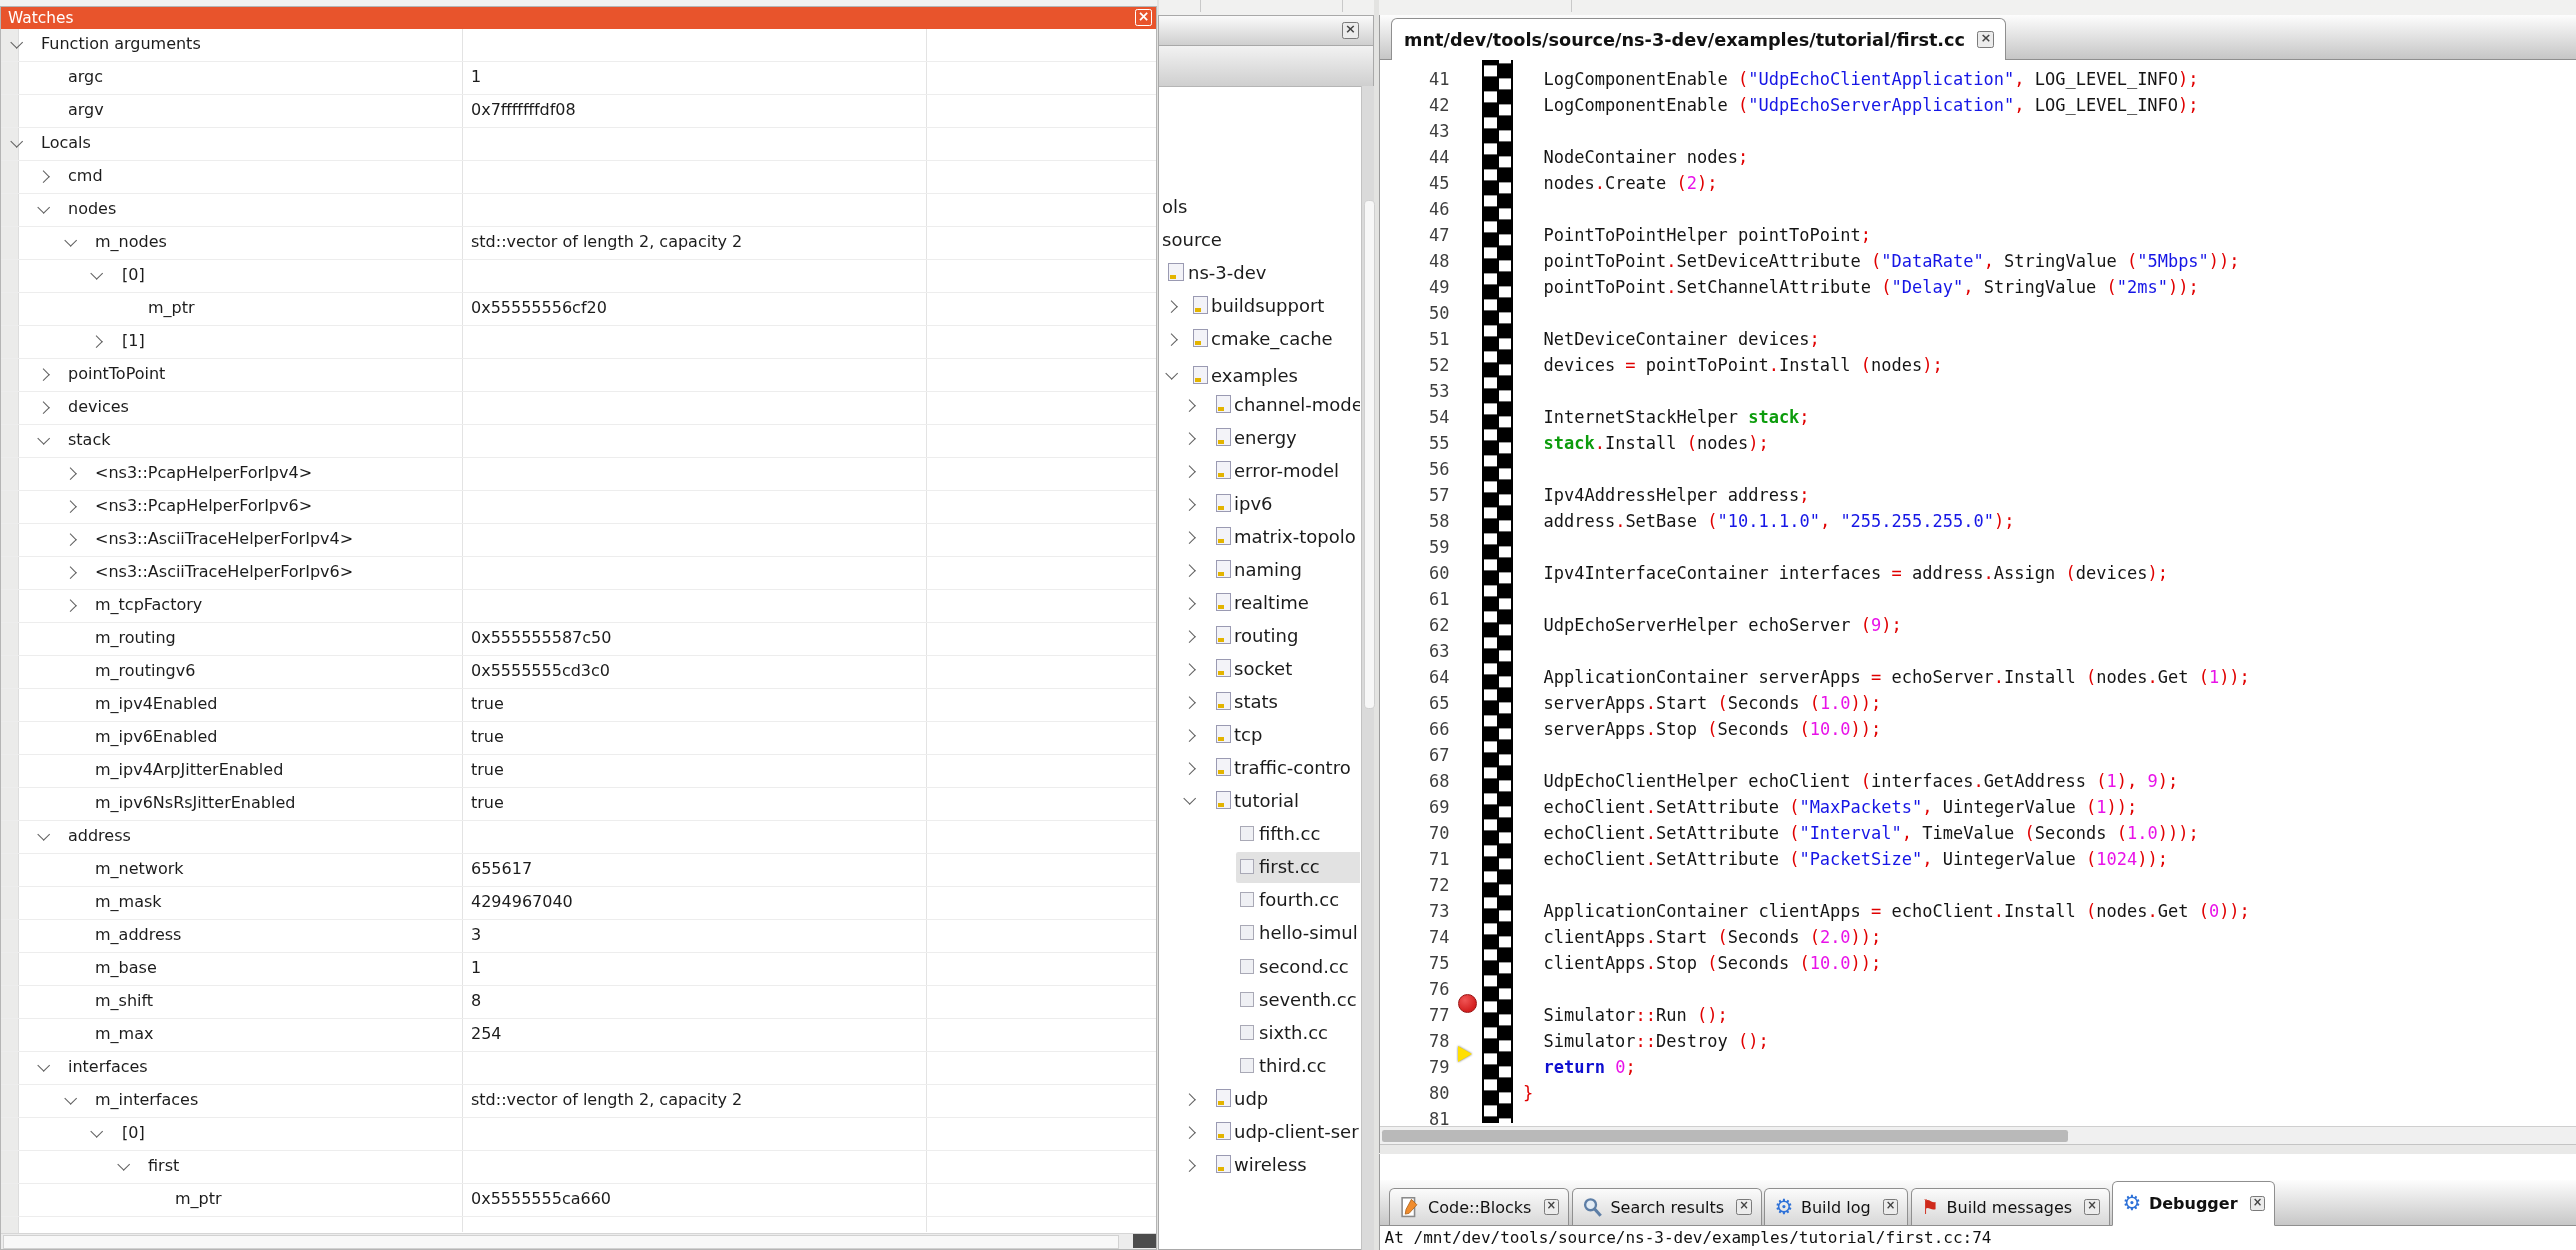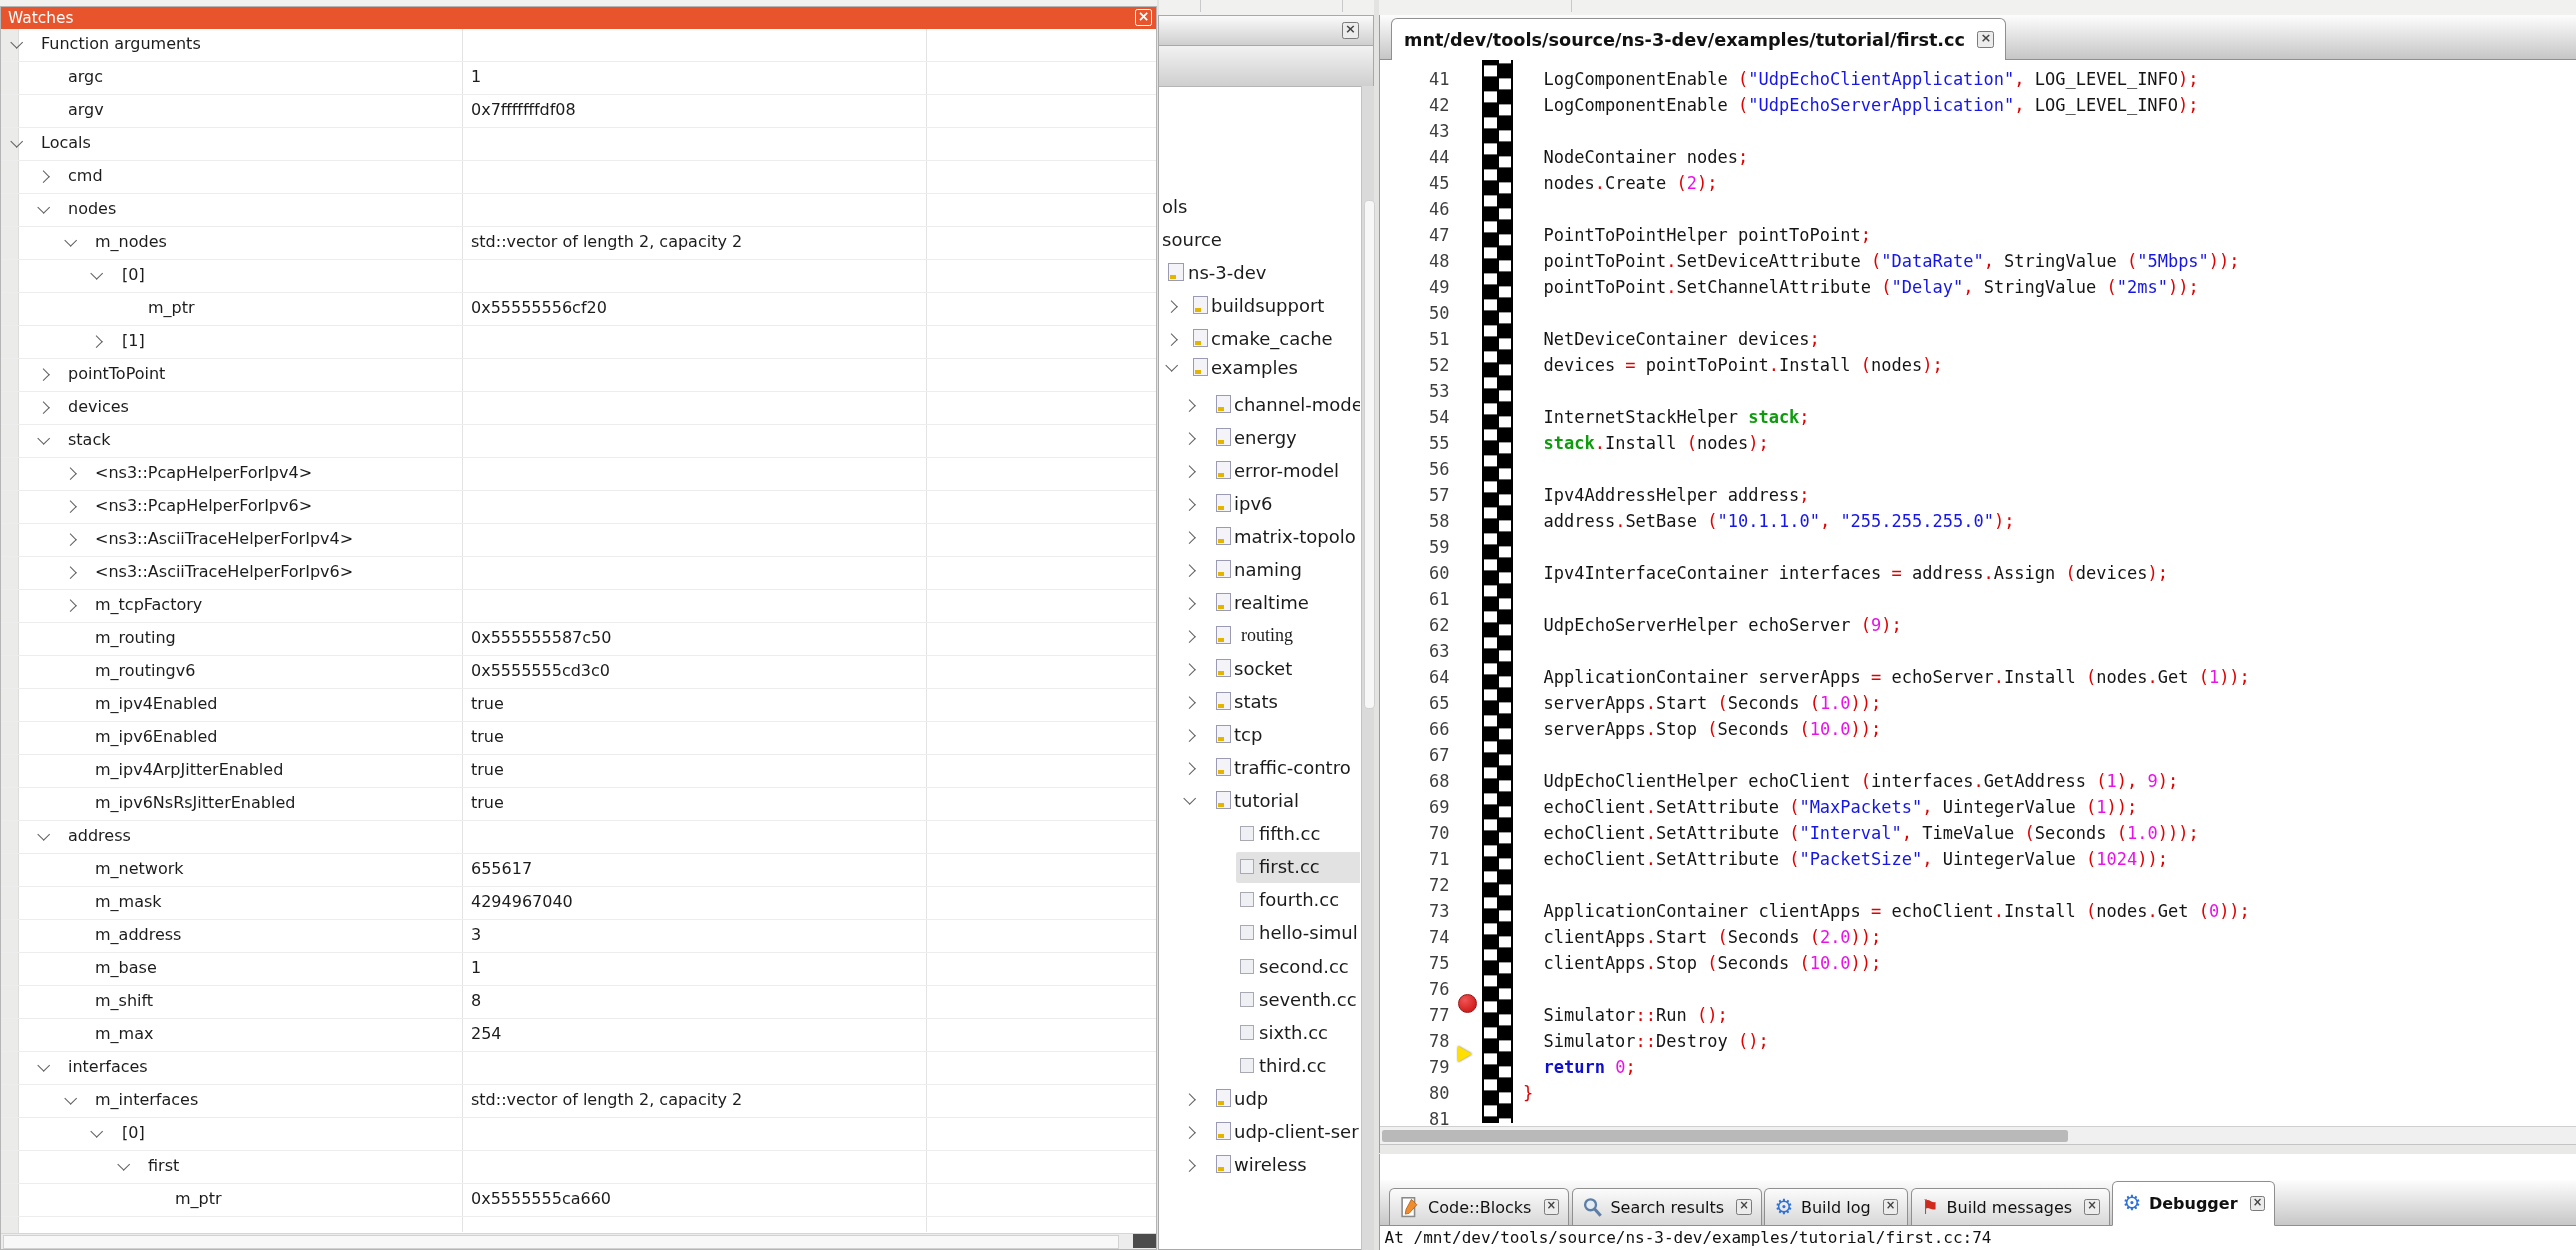--- a/index.html
+++ b/index.html
@@ -312,21 +312,21 @@
         <div class="titem" style="top: 202px;">
           <span class="chev closed" style="left: 7.7px;"></span>
           <span class="doc-ico" style="left: 34px;"></span>
           <span class="tlabel" style="left: 52px;">buildsupport</span>
         </div>
         <div class="titem" style="top: 235px;">
           <span class="chev closed" style="left: 7.7px;"></span>
           <span class="doc-ico" style="left: 34px;"></span>
           <span class="tlabel" style="left: 52px;">cmake_cache</span>
         </div>
-        <div class="titem" style="top: 264px;">
+        <div class="titem" style="top: 272px;">
           <span class="chev open" style="left: 7.7px;"></span>
           <span class="doc-ico" style="left: 34px;"></span>
           <span class="tlabel" style="left: 52px;">examples</span>
         </div>
         <div class="titem" style="top: 301px;">
           <span class="chev closed" style="left: 26px;"></span>
           <span class="doc-ico" style="left: 57px;"></span>
           <span class="tlabel" style="left: 75px;">channel-mode</span>
         </div>
         <div class="titem" style="top: 334px;">
@@ -355,21 +355,21 @@
           <span class="tlabel" style="left: 75px;">naming</span>
         </div>
         <div class="titem" style="top: 499px;">
           <span class="chev closed" style="left: 26px;"></span>
           <span class="doc-ico" style="left: 57px;"></span>
           <span class="tlabel" style="left: 75px;">realtime</span>
         </div>
         <div class="titem" style="top: 532px;">
           <span class="chev closed" style="left: 26px;"></span>
           <span class="doc-ico" style="left: 57px;"></span>
-          <span class="tlabel" style="left: 82px; font-family: Liberation Serif, serif;">routing</span>
+          <span class="tlabel" style="left: 75px;">routing</span>
         </div>
         <div class="titem" style="top: 565px;">
           <span class="chev closed" style="left: 26px;"></span>
           <span class="doc-ico" style="left: 57px;"></span>
           <span class="tlabel" style="left: 75px;">socket</span>
         </div>
         <div class="titem" style="top: 598px;">
           <span class="chev closed" style="left: 26px;"></span>
           <span class="doc-ico" style="left: 57px;"></span>
           <span class="tlabel" style="left: 75px;">stats</span>

